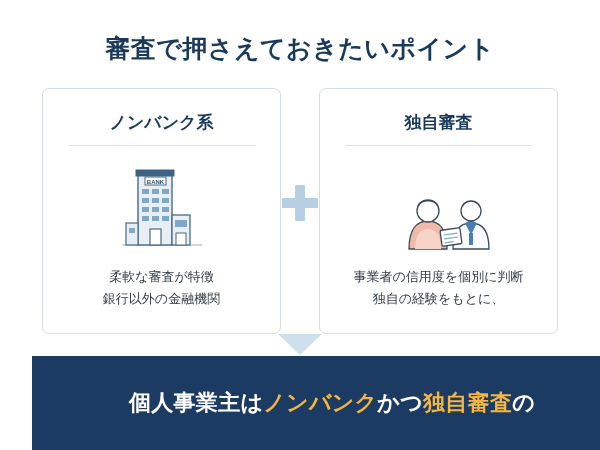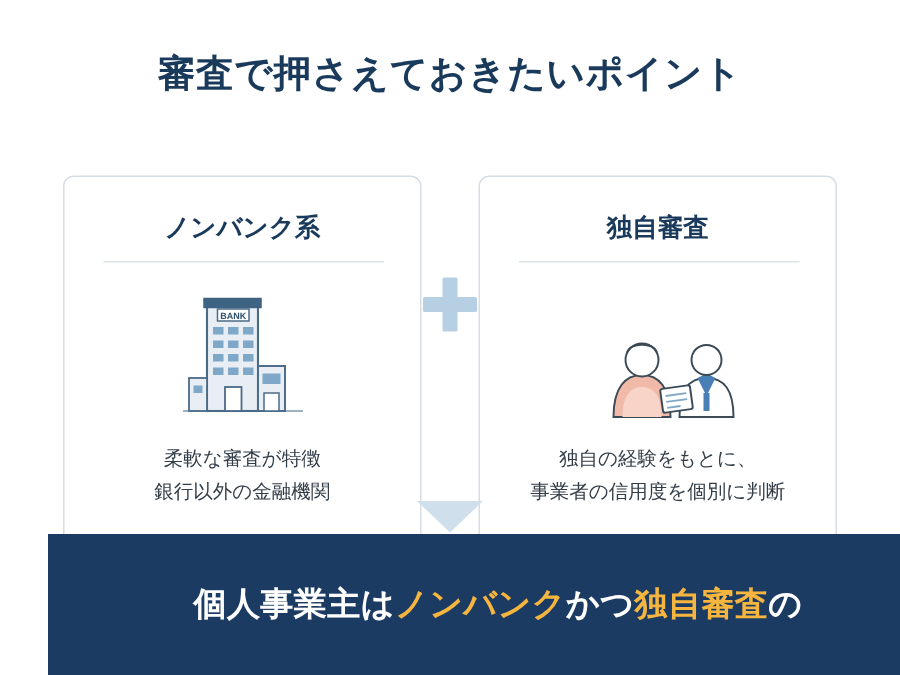--- a/index.html
+++ b/index.html
@@ -35,21 +35,20 @@
 
   
   .cards {
     position: absolute;
     top: 88px;
     left: 42px;
     width: 516px;
     height: 304px;
     display: flex;
     justify-content: space-between;
-    align-items: center;
   }
   .card {
     position: relative;
     width: 239px;
     height: 246px;
     background: #ffffff;
     border: 1px solid #d5dde5;
     border-radius: 7px;
     box-sizing: border-box;
   }
@@ -229,22 +228,22 @@
 
           <rect x="62" y="72" width="20" height="16" rx="1.5" fill="#ffffff" stroke="#3a4a57" stroke-width="1.3" transform="rotate(-8 72 80)"></rect>
           <g stroke="#7fa8c8" stroke-width="1.2" transform="rotate(-8 72 80)">
             <line x1="65" y1="77" x2="79" y2="77"></line>
             <line x1="65" y1="81" x2="79" y2="81"></line>
             <line x1="65" y1="85" x2="74" y2="85"></line>
           </g>
         </svg>
       </div>
       <div class="card-desc">
+        <div>事業者の信用度を個別に判断</div>
         <div>独自の経験をもとに、</div>
-        <div>事業者の信用度を個別に判断</div>
       </div>
     </div>
   </div>
 
   <div class="plus">
     <div class="bar h"></div>
     <div class="bar v"></div>
   </div>
 
   <div class="down-arrow">

